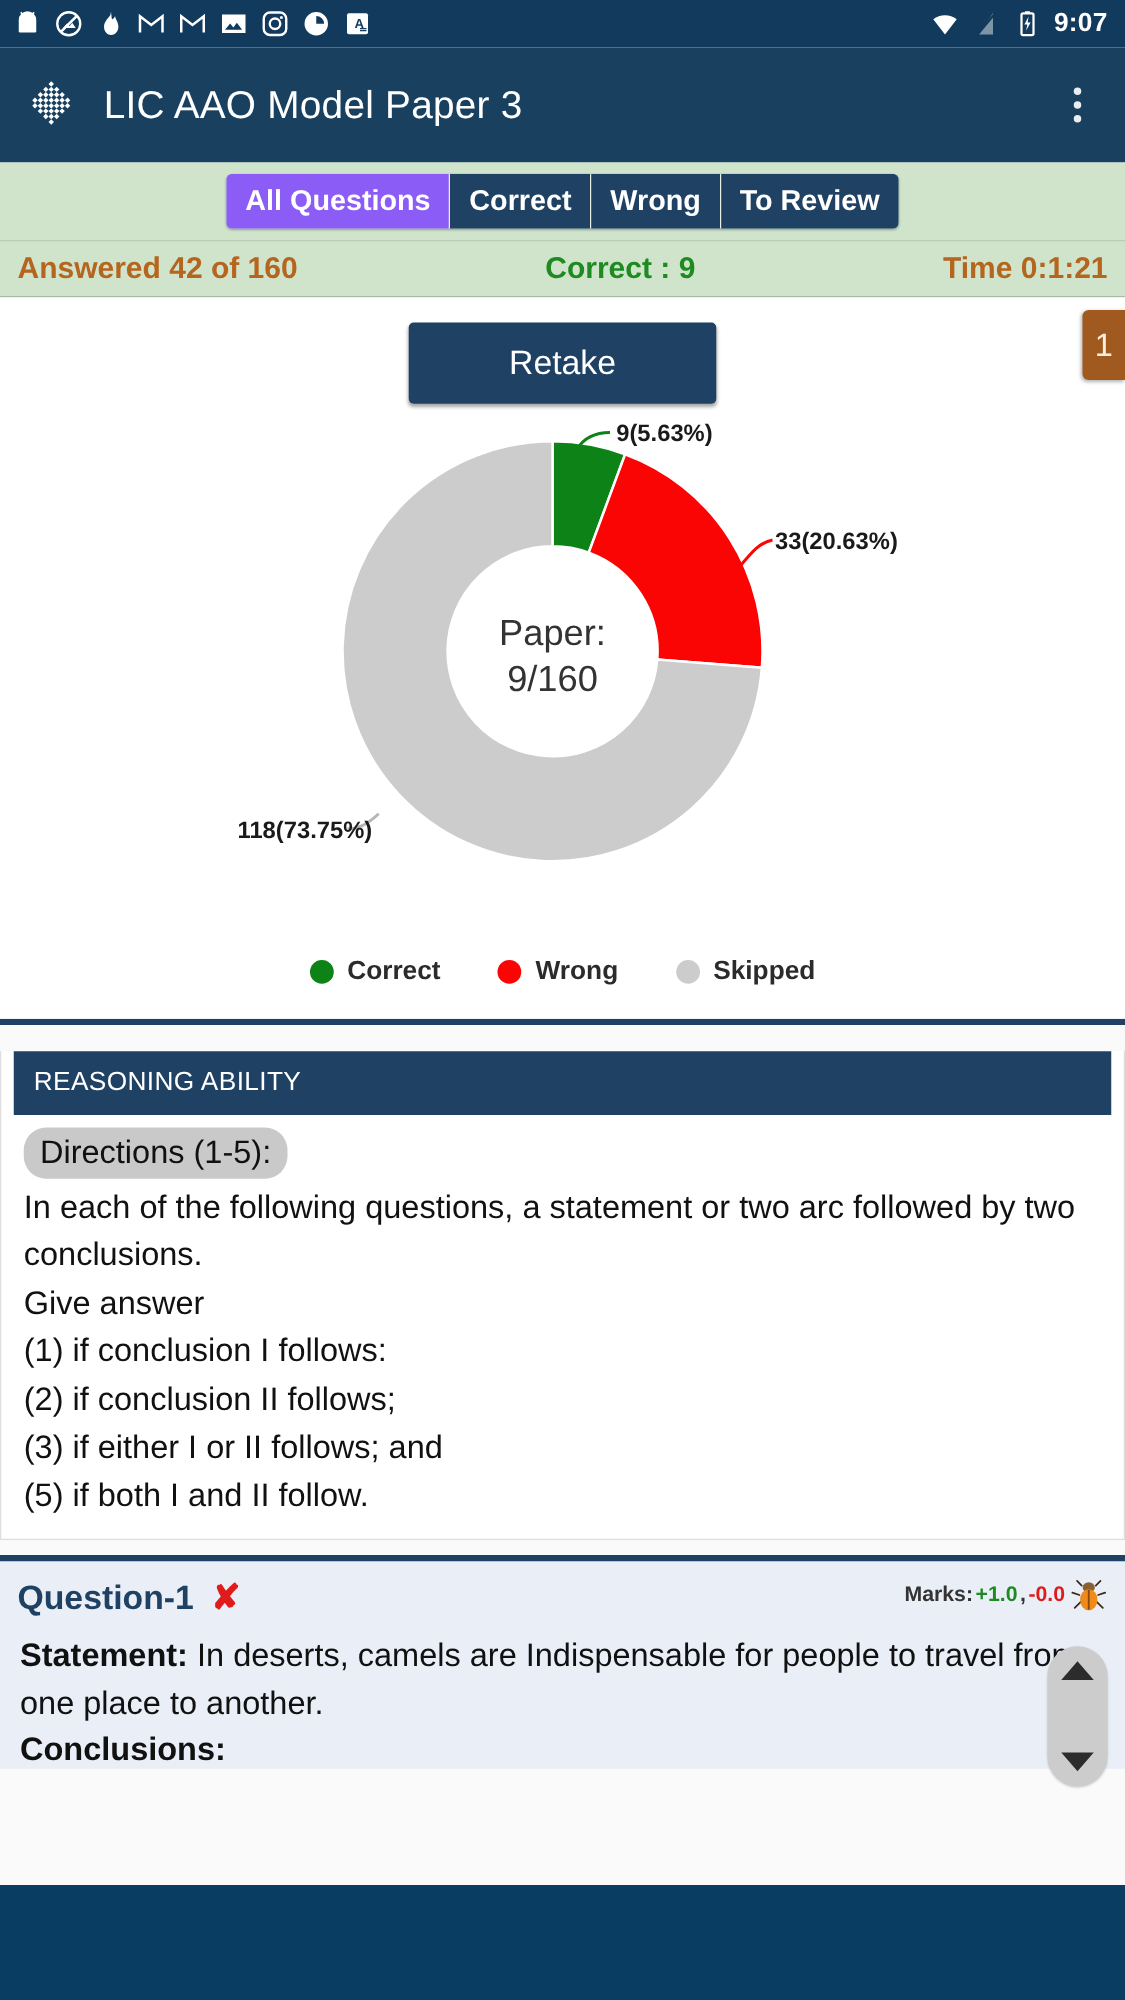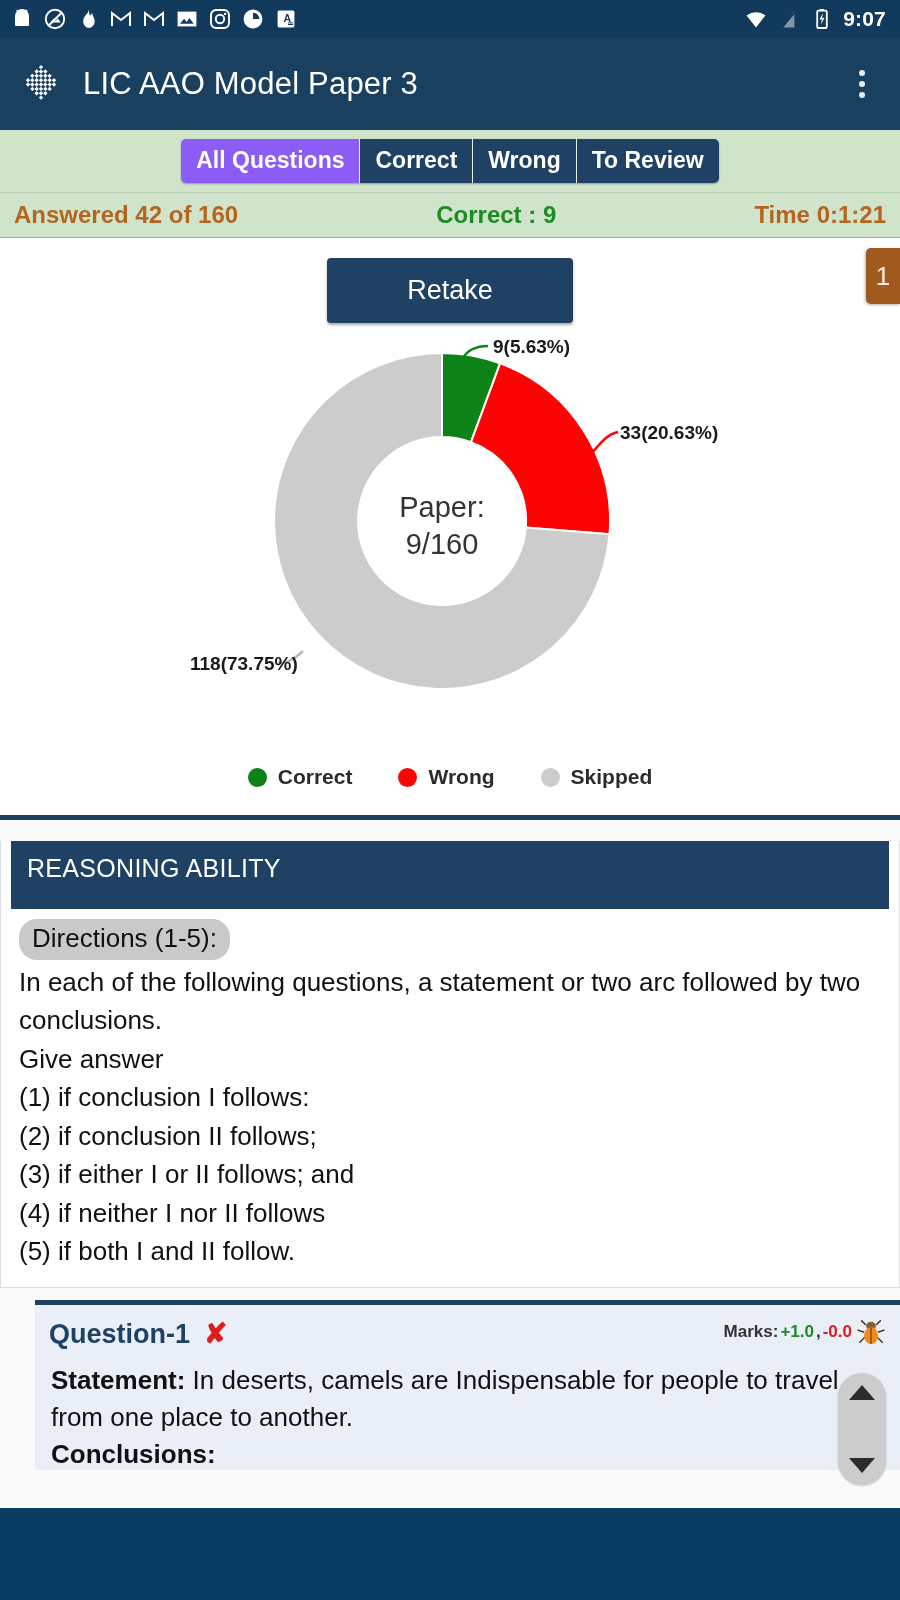--- a/index.html
+++ b/index.html
@@ -108,33 +108,33 @@
              font-size:21px; font-weight:bold; color:#2b2b2b; }
   .lg-dot { width:19px; height:19px; border-radius:50%; display:block; }
 
   .divider { height:5px; background:#1f4163; }
   .gap { height:12px; background:#fafafa; }
 
   
   .card-section { background:#ffffff; border:1px solid #dddddd; border-top:none; }
   .section-head {
     background:#1f4163; color:#ffffff;
-    font-size:25px; padding:13px 16px 26px;
+    font-size:21px; padding:13px 16px 14px;
     margin:9px 10px 0; letter-spacing:0.3px;
   }
   .directions { padding:10px 18px 16px; }
   .dir-tag {
     display:inline-block; background:#c9c9c9; color:#111111;
     font-size:26px; padding:4px 13px 6px; border-radius:18px;
     margin-bottom:3px;
   }
   .dir-line { font-size:26px; color:#111111; line-height:1.48; }
 
   
-  .card-question { background:#e9eef7; border-top:5px solid #1f4163; position:relative;margin-left:35px; }
+  .card-question { background:#e9eef7; border-top:5px solid #1f4163; position:relative; }
   .q-head { display:flex; align-items:flex-end; padding:12px 14px 4px; }
   .q-title { font-size:27px; font-weight:bold; color:#1f4163; }
   .q-mark-x { font-size:28px; color:#e01b1b; font-weight:bold; margin-left:14px; }
   .q-marks-wrap { margin-left:auto; display:flex; align-items:center; gap:2px;
                   font-size:17px; font-weight:bold; padding-bottom:3px; }
   .mk-label { color:#333333; }
   .mk-pos { color:#1d8a22; }
   .mk-sep { color:#333333; }
   .mk-neg { color:#e01b1b; }
   .bug-icon { width:30px; height:30px; display:block; margin-left:2px; }
@@ -339,21 +339,20 @@
 
     <div class="card-section">
       <div class="section-head">REASONING ABILITY</div>
       <div class="directions">
         <div><span class="dir-tag">Directions (1-5):</span></div>
         <div class="dir-line">In each of the following questions, a statement or two arc followed by two conclusions.</div>
         <div class="dir-line">Give answer</div>
         <div class="dir-line">(1) if conclusion I follows:</div>
         <div class="dir-line">(2) if conclusion II follows;</div>
         <div class="dir-line">(3) if either I or II follows; and</div>
-        <div class="dir-line">(4) if neither I nor II follows</div>
         <div class="dir-line">(5) if both I and II follow.</div>
       </div>
     </div>
 
     <div class="gap"></div>
 
     <div class="card-question">
       <div class="q-head">
         <span class="q-title">Question-1</span>
         <span class="q-mark-x">✘</span>

